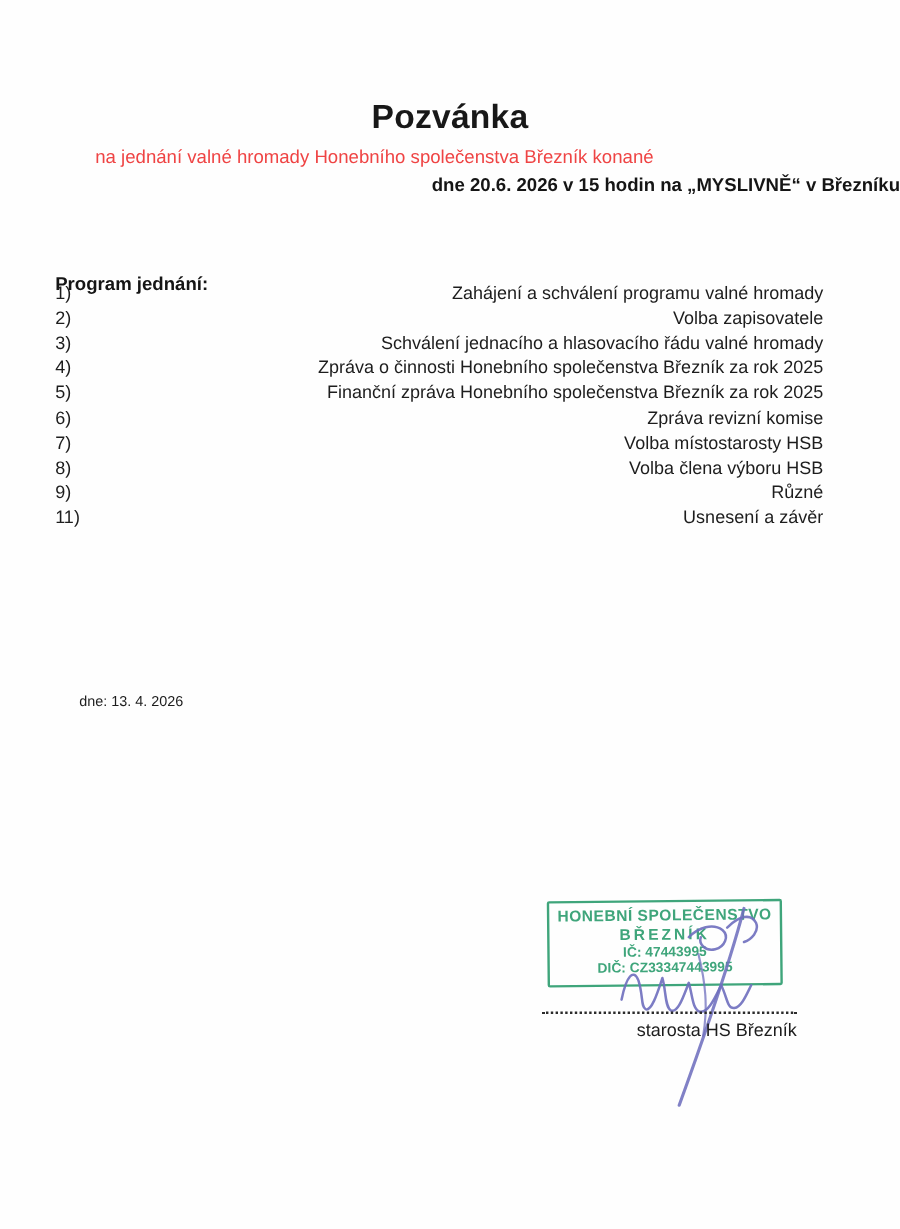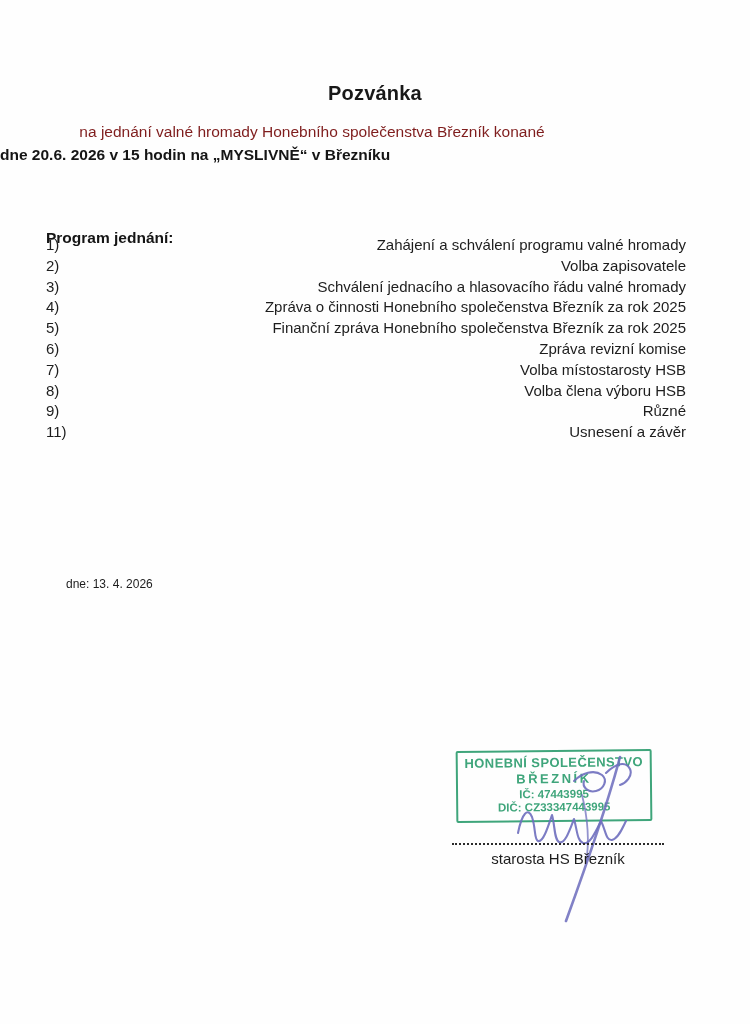--- a/index.html
+++ b/index.html
@@ -23,41 +23,41 @@
     background: #fefefe;
   }
 
   
   .doc-title {
     position: absolute;
     top: 82px;
     left: 0;
     width: 750px;
     text-align: center;
-    font-size: 20px;
+    font-size: 28px;
     font-weight: bold;
     letter-spacing: 0.2px;
     color: #181818;
   }
   .subtitle-1 {
     position: absolute;
     top: 123px;
     left: 0;
     width: 624px;
     text-align: center;
     font-size: 15.5px;
     font-weight: normal;
-    color: #7f1d1d;
+    color: #ef4444;
   }
   .subtitle-2 {
     position: absolute;
     top: 146px;
     left: 0;
     width: 750px;
-    text-align: left;
+    text-align: right;
     font-size: 15.5px;
     font-weight: bold;
     color: #151515;
   }
 
   
   .program-heading {
     position: absolute;
     top: 193px;
     left: 46px;
@@ -159,21 +159,21 @@
     top: 843px;
     width: 212px;
     border-top: 2px dotted #2b2b2b;
     height: 0;
   }
   .sign-caption {
     position: absolute;
     left: 452px;
     top: 850px;
     width: 212px;
-    text-align: center;
+    text-align: right;
     font-size: 15px;
     color: #1d1d1d;
   }
 </style>
 </head>
 <body>
 
 <div class="page">
 
   <div class="doc-title">Pozvánka</div>

